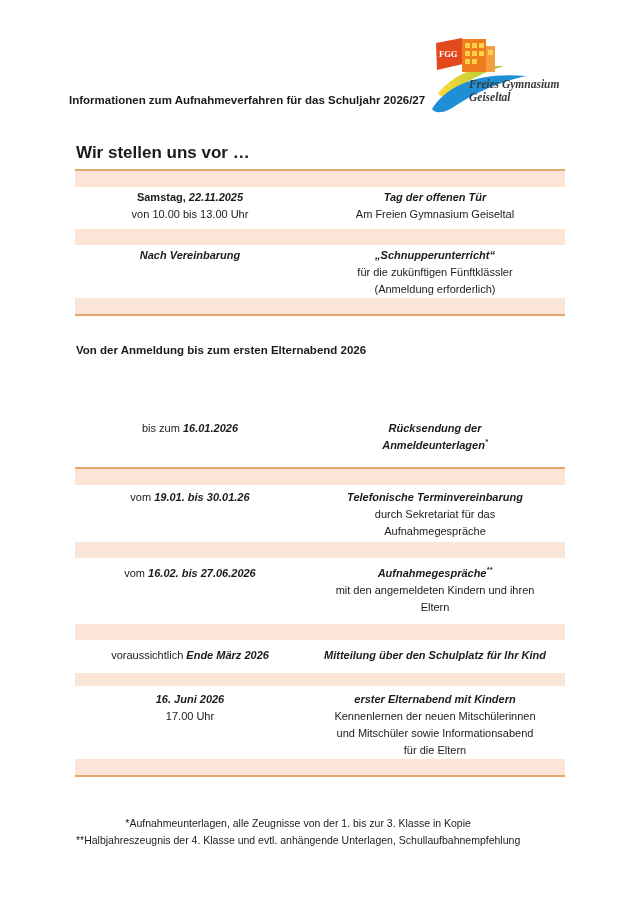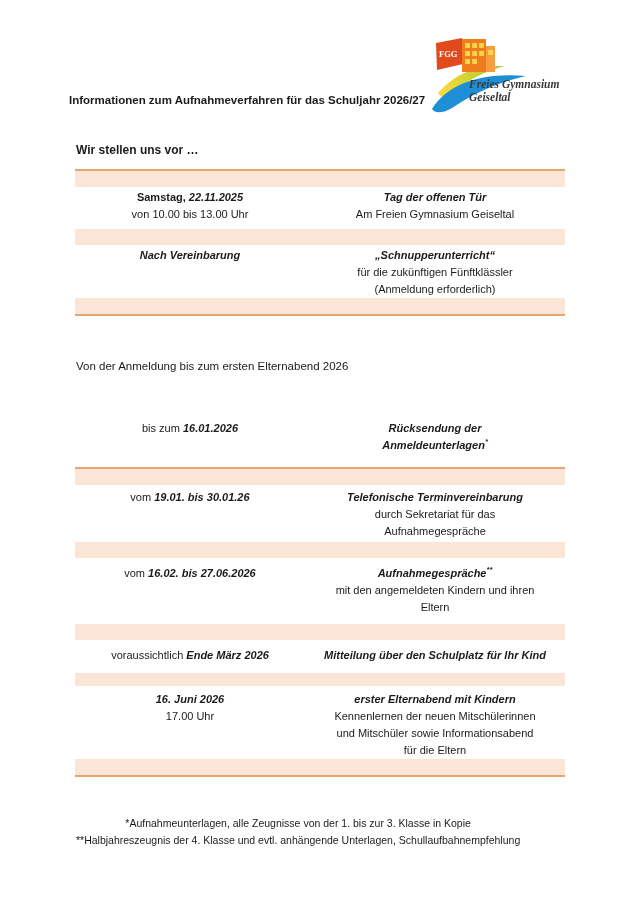--- a/index.html
+++ b/index.html
@@ -1,22 +1,22 @@
 <!DOCTYPE html>
 <html><head>
 <meta charset="utf-8">
 <style>
   html,body { margin:0; padding:0; background:#ffffff; }
   .page {
     position:relative; width:637px; height:900px; background:#ffffff;
     font-family:"Liberation Sans", sans-serif; color:#1b1b1b; overflow:hidden;
   }
   .doc-title    { position:absolute; left:69px; top:94px;  font-size:11.5px; font-weight:700; }
-  .intro-heading{ position:absolute; left:76px; top:143px; font-size:12px; font-weight:700; }
-  .section-heading{ position:absolute; left:76px; top:360px; font-size:11.5px; font-weight:400; }
+  .intro-heading{ position:absolute; left:76px; top:143px; font-size:17px; font-weight:700; }
+  .section-heading{ position:absolute; left:76px; top:344px; font-size:11.5px; font-weight:700; }
 
   .logo { position:absolute; left:428px; top:36px; width:140px; height:80px;font-family:Liberation Serif, serif; }
 
   .tbl { position:absolute; left:75px; width:490px; }
   .tbl1 { top:169px; }
   .tbl2 { top:398px; }
 
   .bar { height:16px; background:#fbe5d6; }
   .bar.t { border-top:2px solid #e5a571; }
   .bar.b { border-bottom:2px solid #e5a571; }

